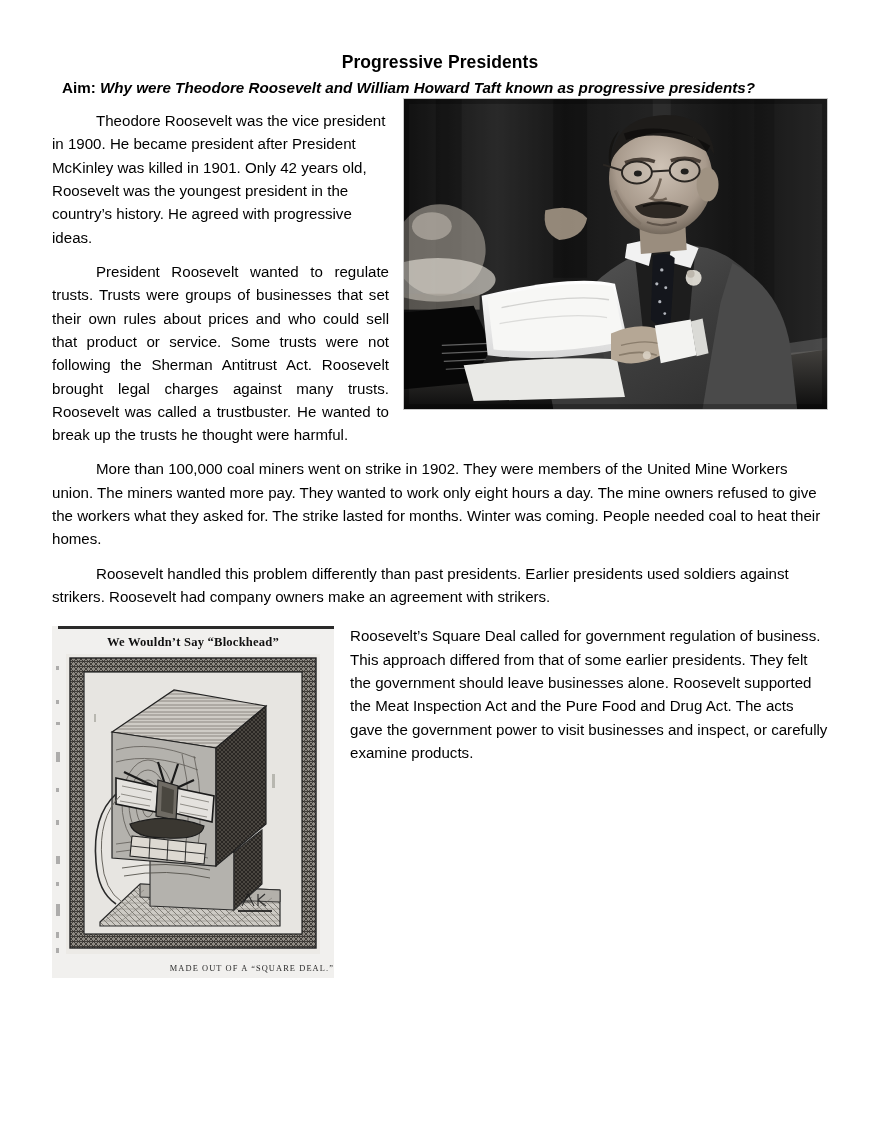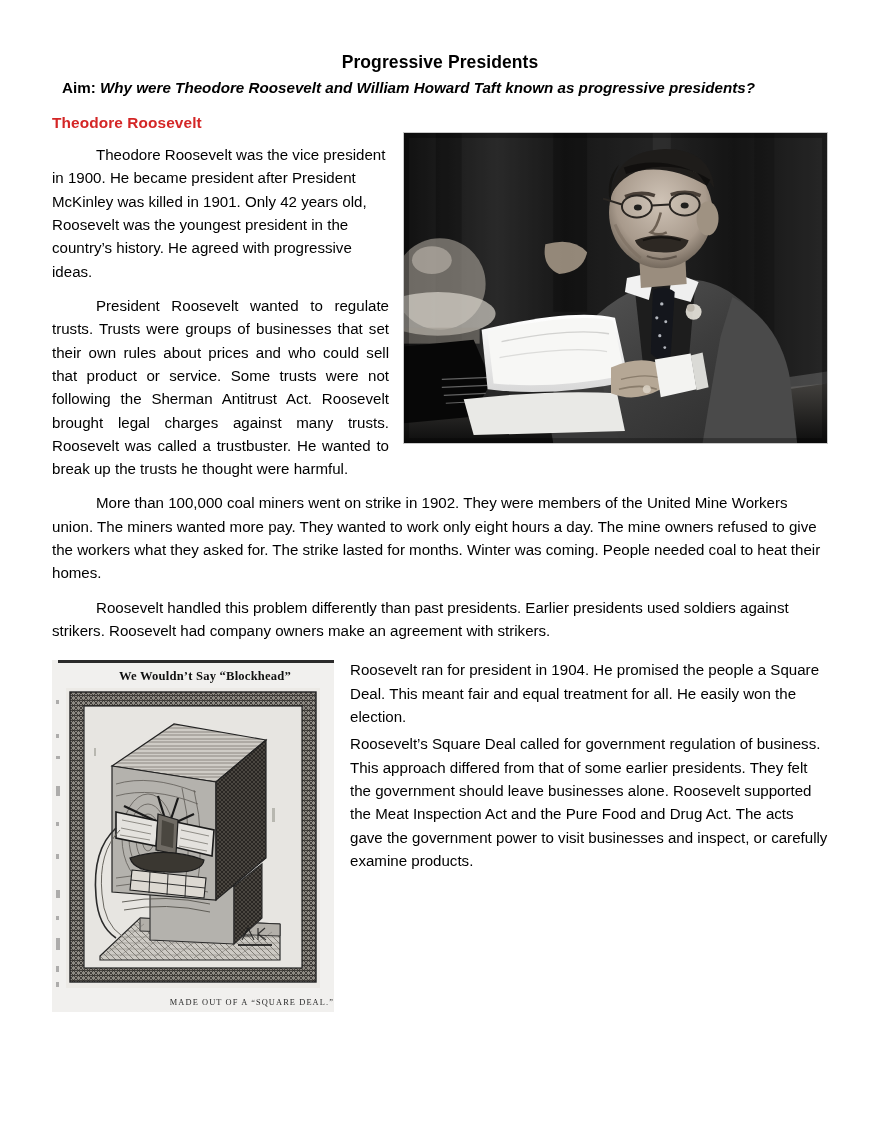--- a/index.html
+++ b/index.html
@@ -115,21 +115,21 @@
     position: absolute;
     left: 6px;
     top: 0;
     width: 276px;
     height: 3px;
     background: #2a2a2a;
   }
   .cartoon .cap-top {
     position: absolute;
     top: 9px;
-    left: 12px;
+    left: 0;
     width: 100%;
     text-align: center;
     font-family: "Liberation Serif", serif;
     font-size: 12.6px;
     font-weight: bold;
     color: #111;
     letter-spacing: 0.2px;
   }
   .cartoon .cap-bottom {
     position: absolute;
@@ -161,21 +161,20 @@
 </head>
 <body>
 
 <div class="page">
   <div class="content">
 
     <h1 class="doc-title">Progressive Presidents</h1>
 
     <p class="doc-aim"><span class="aim-label">Aim:</span> <span>Why were Theodore Roosevelt and William Howard Taft known as progressive presidents?</span></p>
 
-    <h2 class="section-head">Theodore Roosevelt</h2>
 
     <div class="photo-float">
       <svg class="tr-photo" viewBox="0 0 425 312" preserveAspectRatio="none">
         <defs>
           <linearGradient id="bgDark" x1="0" y1="0" x2="1" y2="0">
             <stop offset="0%" stop-color="#0e0e0e"></stop>
             <stop offset="22%" stop-color="#2e2e2e"></stop>
             <stop offset="38%" stop-color="#161616"></stop>
             <stop offset="60%" stop-color="#262626"></stop>
             <stop offset="78%" stop-color="#121212"></stop>
@@ -465,21 +464,20 @@
               <rect x="206" y="120" width="3" height="14"></rect>
               <rect x="28" y="60" width="2" height="8"></rect>
             </g>
           </svg>
 
           <div class="cap-bottom">MADE OUT OF A “SQUARE DEAL.”</div>
         </div>
       </div>
 
       <div class="bottom-col">
-        <p class="body-text">Roosevelt ran for president in 1904. He promised the people a Square Deal. This meant fair and equal treatment for all. He easily won the election.</p>
         <p class="body-text">Roosevelt’s Square Deal called for government regulation of business. This approach differed from that of some earlier presidents. They felt the government should leave businesses alone. Roosevelt supported the Meat Inspection Act and the Pure Food and Drug Act. The acts gave the government power to visit businesses and inspect, or carefully examine products.</p>
       </div>
 
       <div class="clear"></div>
     </div>
 
   </div>
 </div>
 
 </body></html>

